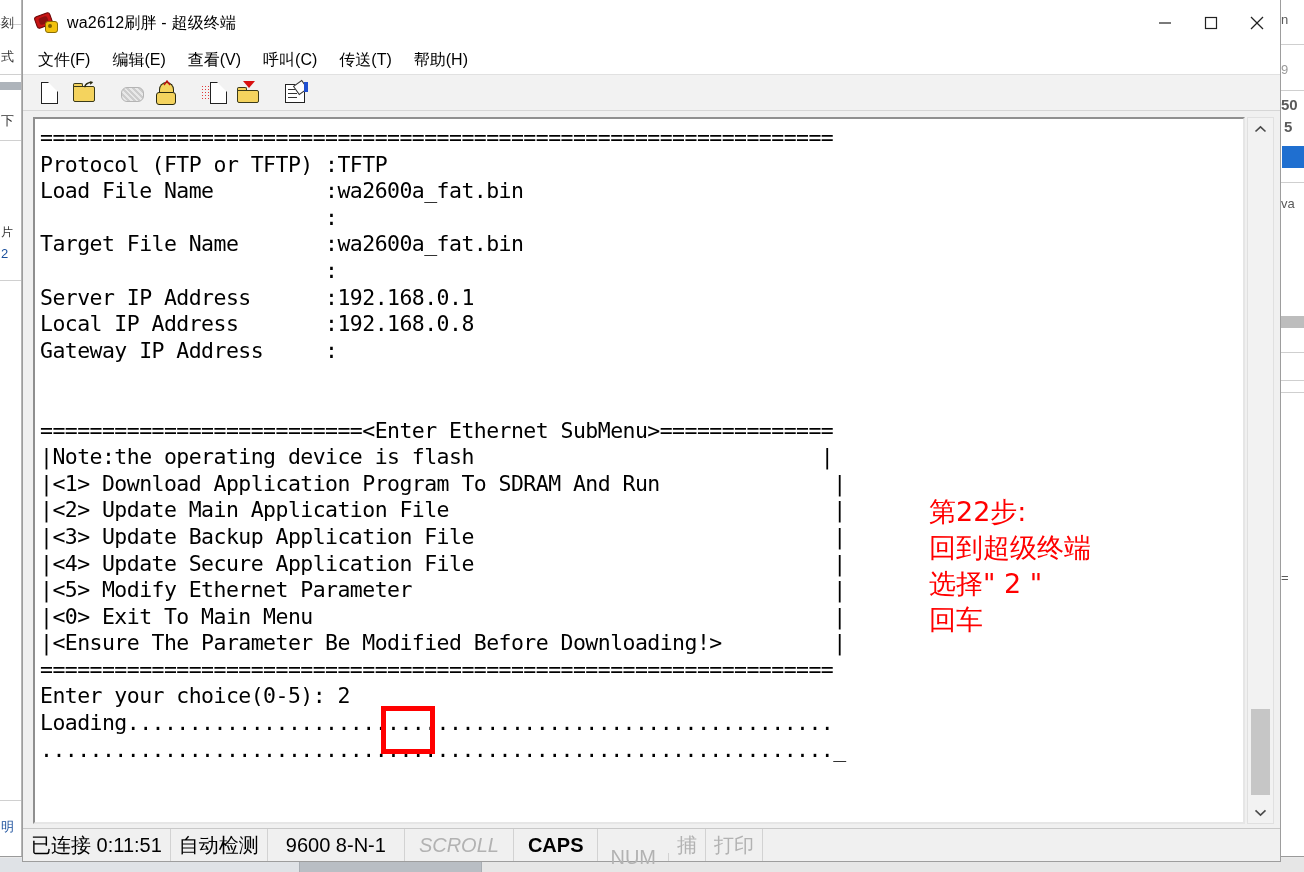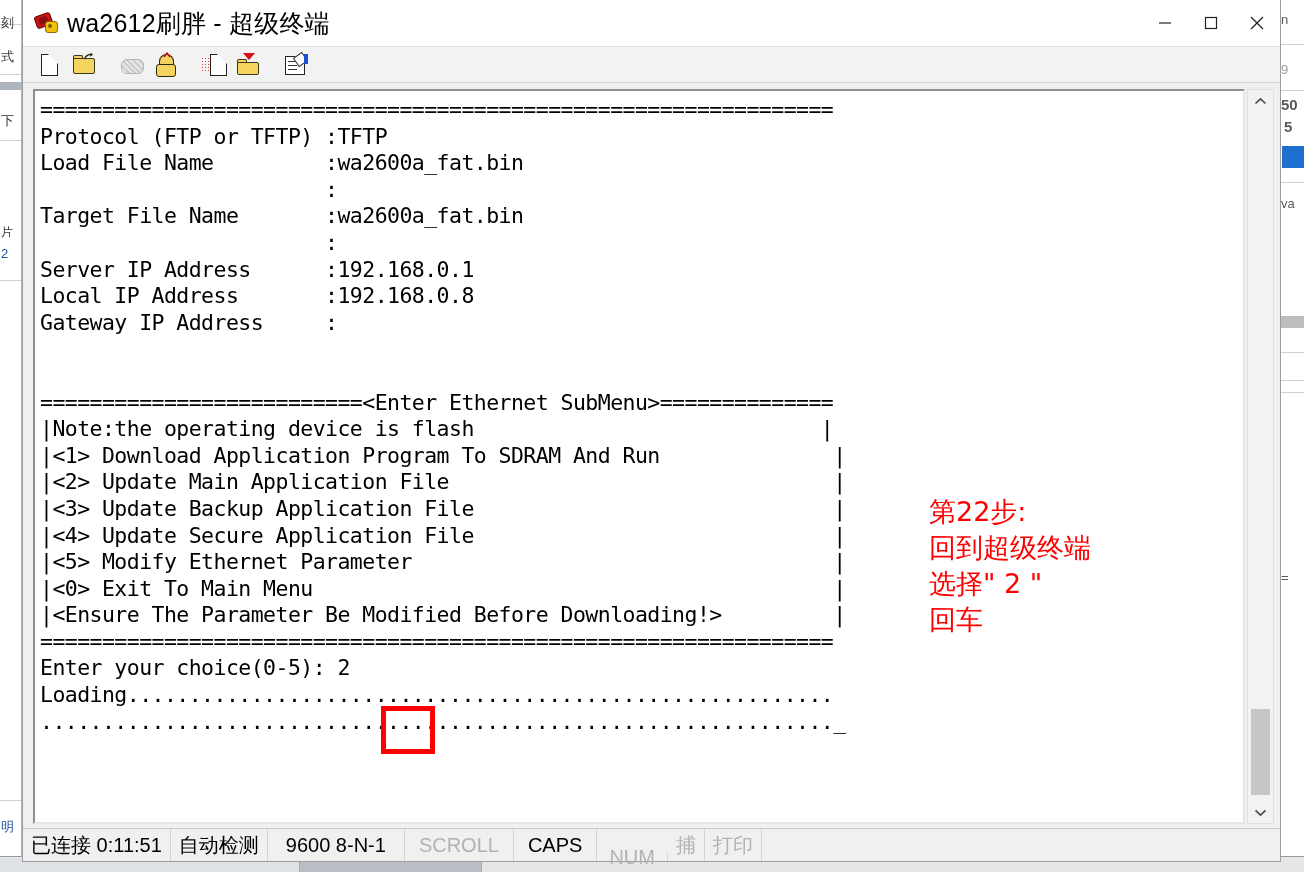--- a/index.html
+++ b/index.html
@@ -143,21 +143,21 @@
   }
   #app-icon .a4 {
     position: absolute;
     left: 13px; top: 11px;
     width: 4px; height: 4px;
     background: #7a5f05;
     border-radius: 50%;
   }
   #title-text {
     margin-left: 10px;
-    font-size: 25px;
+    font-size: 16px;
     color: #000000;
     white-space: nowrap;
     letter-spacing: 0.2px;
     text-align: center;
   }
   #window-controls {
     position: absolute;
     right: 0; top: 0;
     height: 46px;
     display: flex;
@@ -491,20 +491,28 @@
       </div>
       <div class="wc-btn">
         <svg width="16" height="16" viewBox="0 0 16 16">
             <line x1="2" y1="2" x2="14" y2="14" stroke="#222" stroke-width="1.2"></line>
             <line x1="14" y1="2" x2="2" y2="14" stroke="#222" stroke-width="1.2"></line>
           </svg>
       </div>
     </div>
   </div>
 
+  <div id="menubar">
+    <div class="menu-item">文件(F)</div>
+    <div class="menu-item">编辑(E)</div>
+    <div class="menu-item">查看(V)</div>
+    <div class="menu-item">呼叫(C)</div>
+    <div class="menu-item">传送(T)</div>
+    <div class="menu-item">帮助(H)</div>
+  </div>
 
   <div id="toolbar">
 
     <div class="tb-icon">
       <div class="pg"></div>
     </div>
 
     <div class="tb-icon">
       <div class="fld-tab"></div>
       <div class="fld"></div>
@@ -598,22 +606,22 @@
           </svg>
       </div>
     </div>
 
   </div>
 
   <div id="statusbar">
     <div class="st-cell">已连接 0:11:51</div>
     <div class="st-cell">自动检测</div>
     <div class="st-cell" style="padding:0 18px;">9600 8-N-1</div>
-    <div class="st-cell dim" style="padding:0 14px;">SCROLL</div>
-    <div class="st-cell" style="padding:0 14px;">CAPS</div>
+    <div class="st-cell dim" style="padding:0 14px;font-style:italic;">SCROLL</div>
+    <div class="st-cell" style="padding:0 14px;font-weight:bold;">CAPS</div>
     <div class="st-cell dim" style="padding:0 12px;margin-top:24px;">NUM</div>
     <div class="st-cell dim">捕</div>
     <div class="st-cell dim">打印</div>
     <div class="st-cell nb" style="flex:1 1 auto;"></div>
   </div>
 
 </div>
 
 <div id="annotation">第22步:
 回到超级终端

